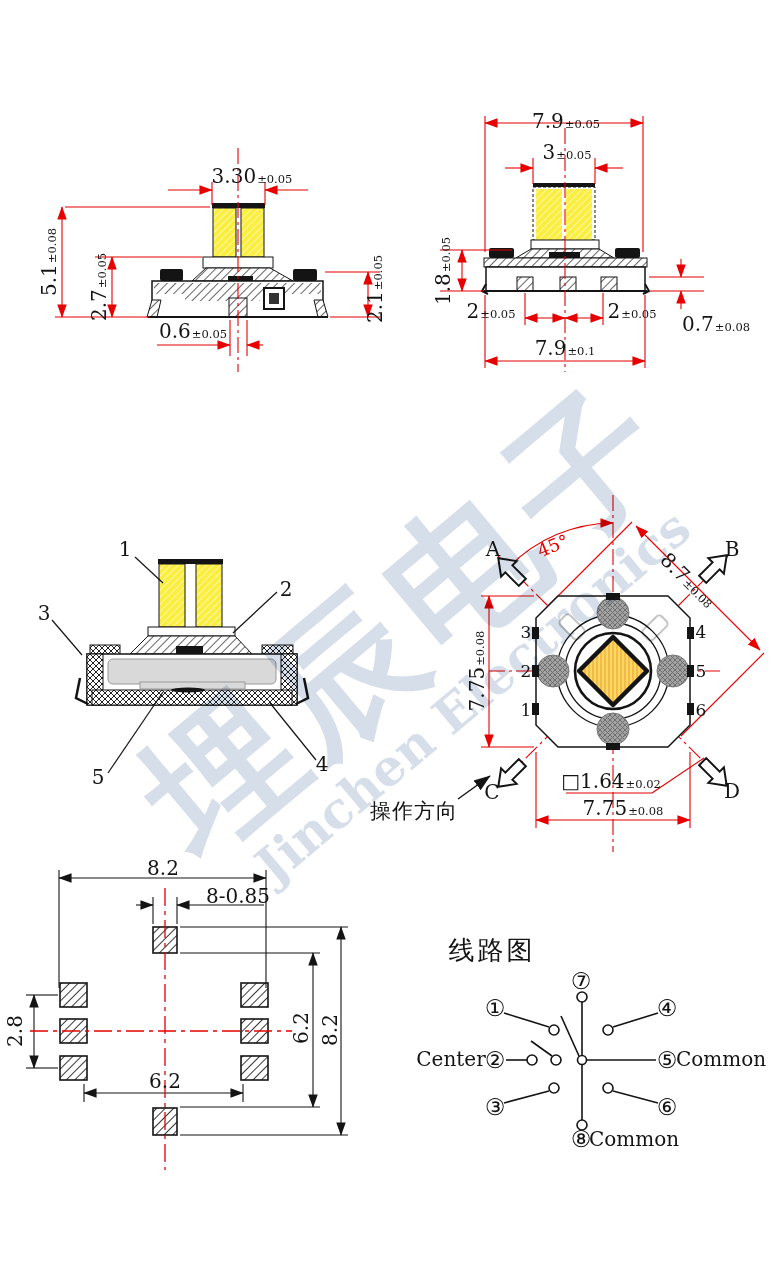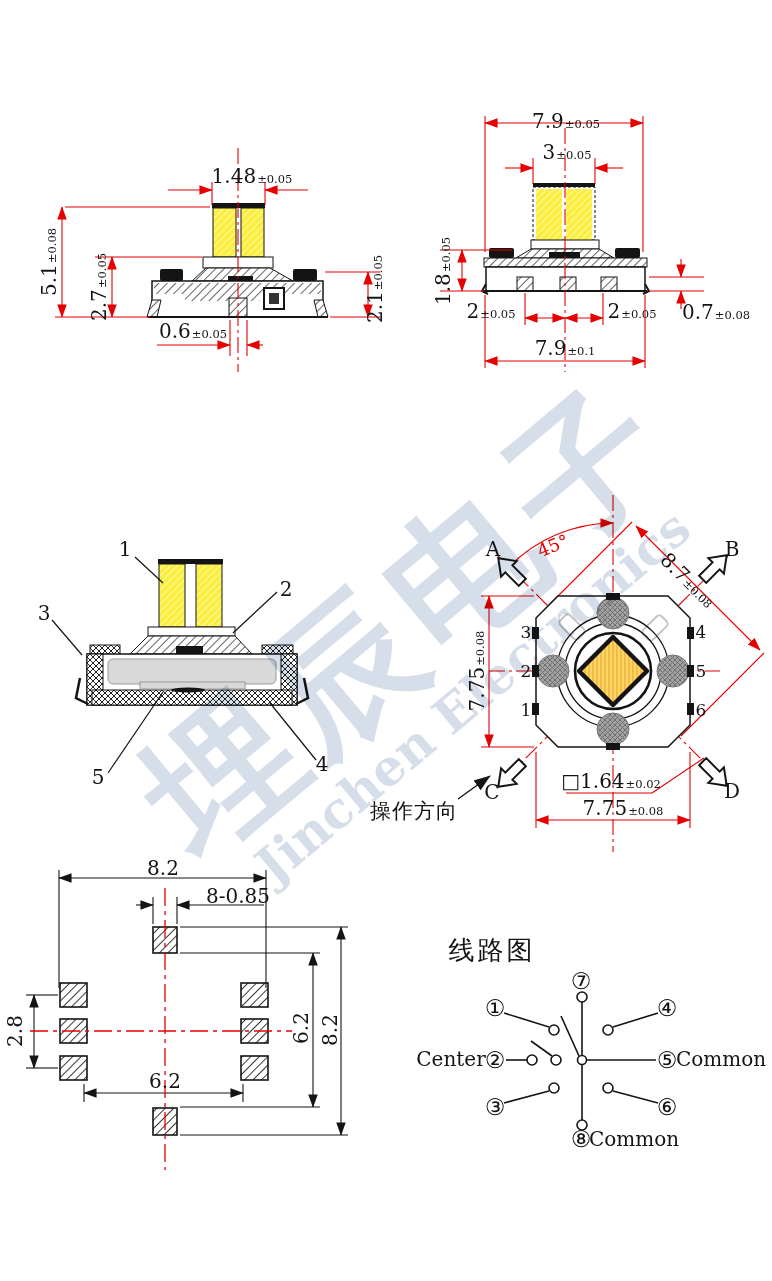--- a/index.html
+++ b/index.html
@@ -273,32 +273,32 @@
     <circle cx="582" cy="1060" r="4.5" fill="#ffffff"></circle>
     <circle cx="554" cy="1030" r="5" fill="#ffffff"></circle>
     <circle cx="608" cy="1030" r="5" fill="#ffffff"></circle>
     <circle cx="532" cy="1060" r="5" fill="#ffffff"></circle>
     <circle cx="556" cy="1060" r="5" fill="#ffffff"></circle>
     <circle cx="554" cy="1088" r="5" fill="#ffffff"></circle>
     <circle cx="608" cy="1088" r="5" fill="#ffffff"></circle>
   </g>
 </svg>
 
-<div class="lbl" style="left:252px;top:176px"><span>1.48</span><span class="tol">±0.05</span></div>
+<div class="lbl" style="left:252px;top:176px"><span>3.30</span><span class="tol">±0.05</span></div>
 <div class="lbl r90" style="left:49px;top:262px"><span>5.1</span><span class="tol">±0.08</span></div>
 <div class="lbl r90" style="left:99px;top:287px"><span>2.7</span><span class="tol">±0.05</span></div>
 <div class="lbl r90" style="left:375px;top:289px"><span>2.1</span><span class="tol">±0.05</span></div>
 <div class="lbl" style="left:193px;top:331px"><span>0.6</span><span class="tol">±0.05</span></div>
 
 <div class="lbl" style="left:566px;top:121px"><span>7.9</span><span class="tol">±0.05</span></div>
 <div class="lbl" style="left:567px;top:152px"><span>3</span><span class="tol">±0.05</span></div>
 <div class="lbl r90" style="left:443px;top:271px"><span>1.8</span><span class="tol">±0.05</span></div>
 <div class="lbl" style="left:491px;top:311px"><span>2</span><span class="tol">±0.05</span></div>
 <div class="lbl" style="left:632px;top:311px"><span>2</span><span class="tol">±0.05</span></div>
-<div class="lbl" style="left:716px;top:312px"><span>0.7</span><span class="tol">±0.08</span></div>
+<div class="lbl" style="left:716px;top:324px"><span>0.7</span><span class="tol">±0.08</span></div>
 <div class="lbl" style="left:565px;top:348px"><span>7.9</span><span class="tol">±0.1</span></div>
 
 <div class="lbl" style="left:125px;top:549px">1</div>
 <div class="lbl" style="left:286px;top:589px">2</div>
 <div class="lbl" style="left:44px;top:613px">3</div>
 <div class="lbl" style="left:322px;top:764px">4</div>
 <div class="lbl" style="left:98px;top:777px">5</div>
 
 <div class="lbl" style="left:493px;top:549px">A</div>
 <div class="lbl" style="left:732px;top:549px">B</div>

